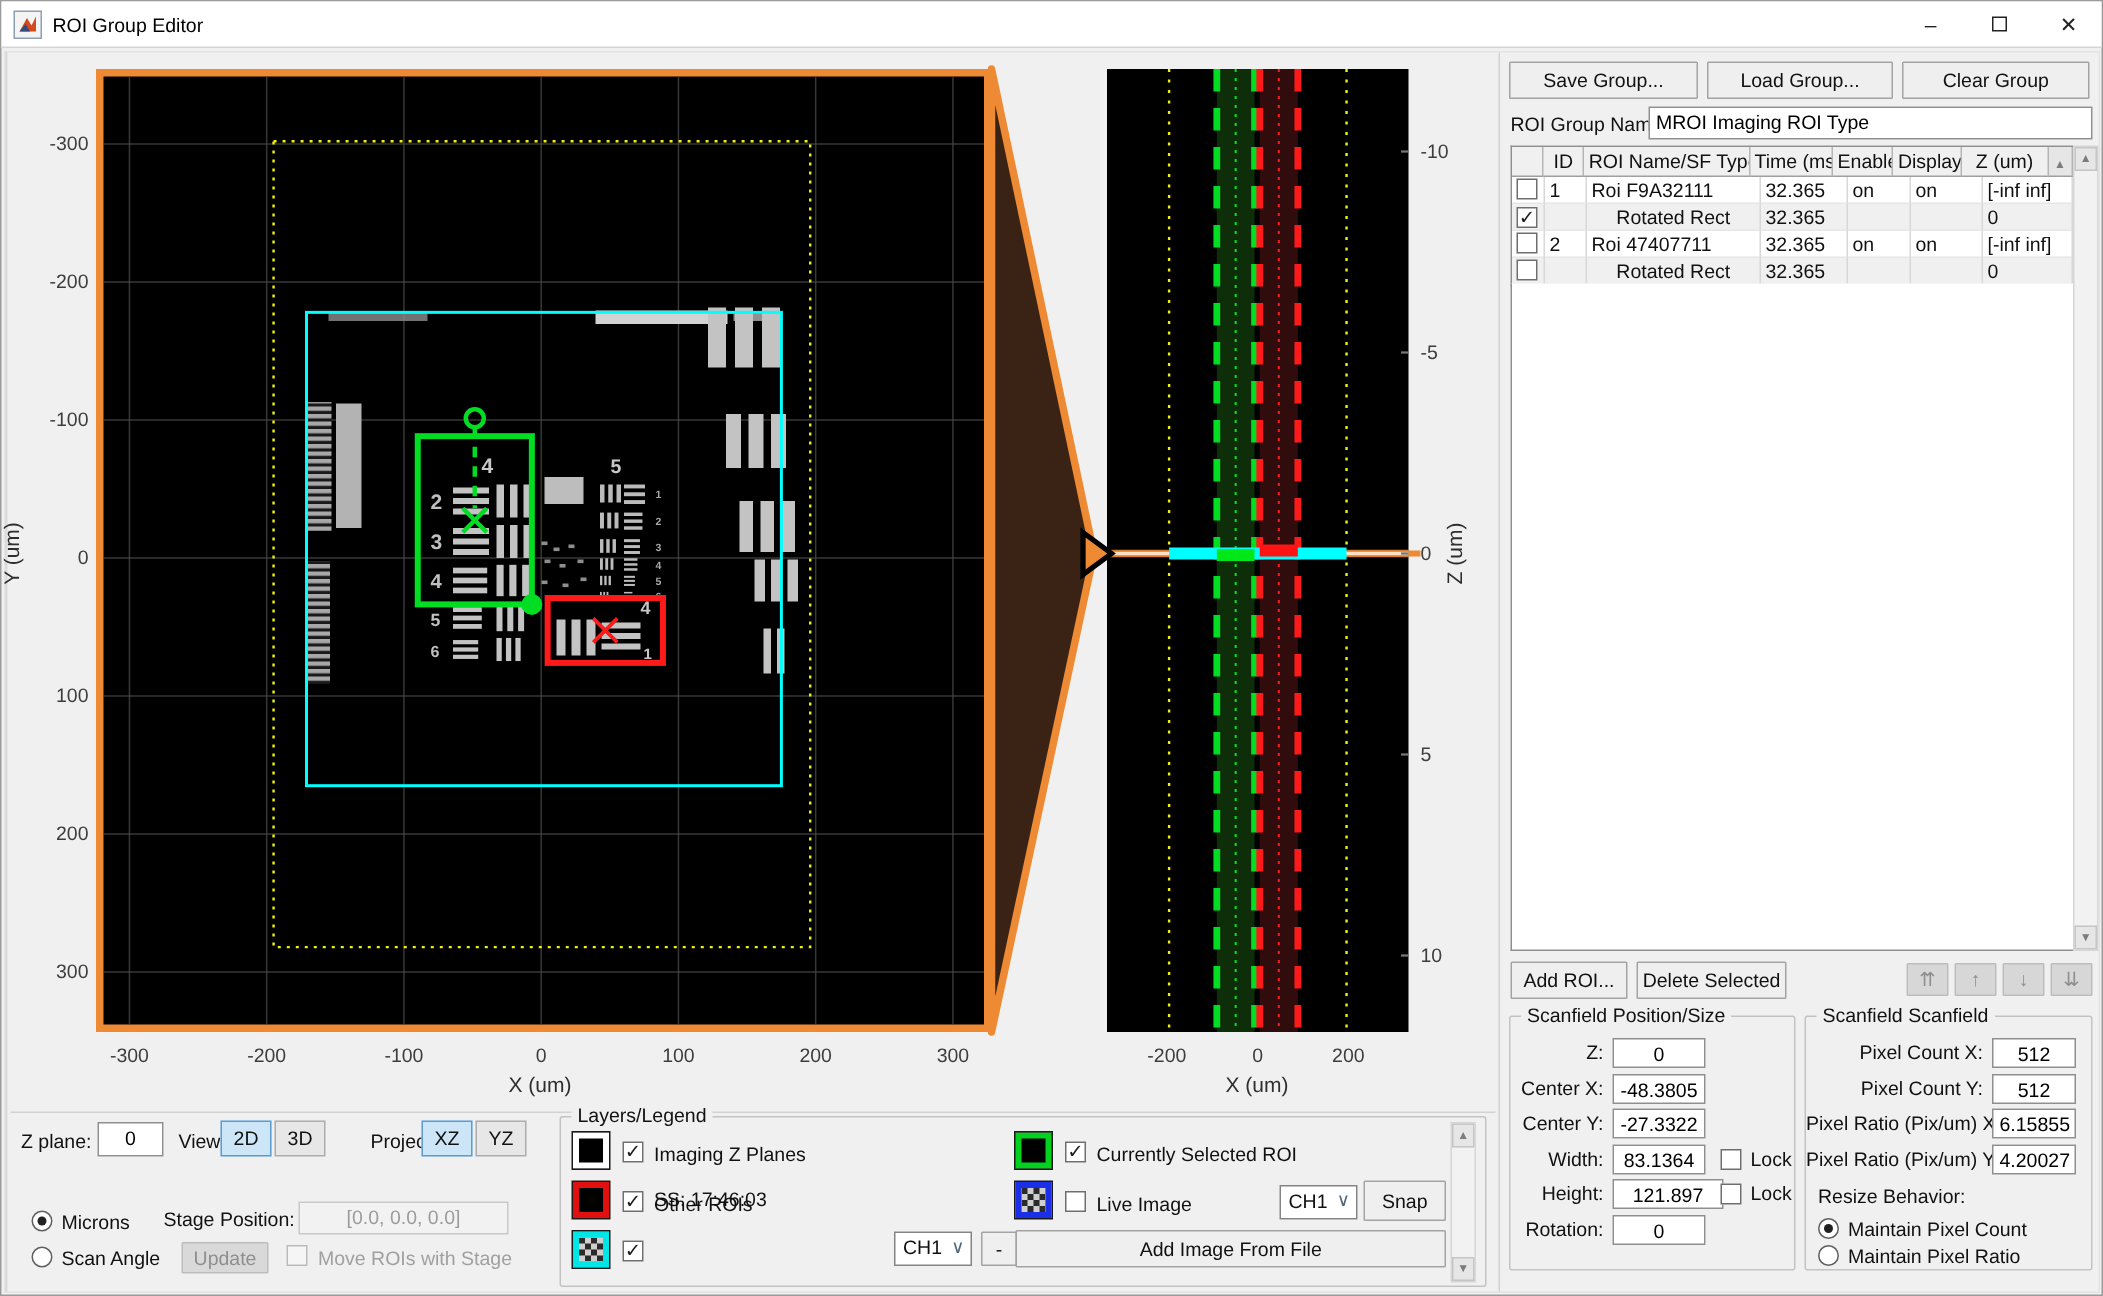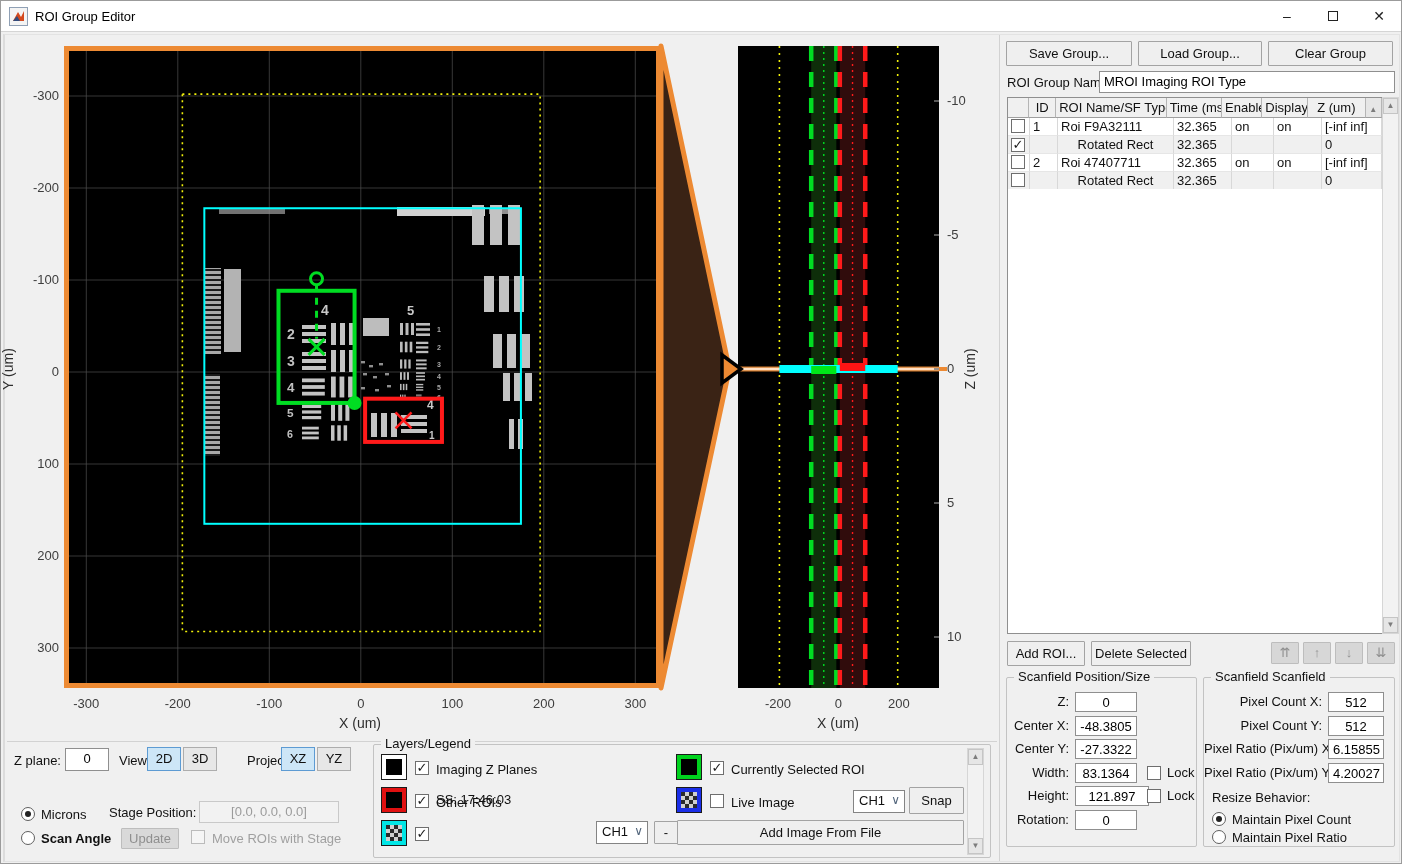--- a/index.html
+++ b/index.html
@@ -276,21 +276,21 @@
   <span class="lbl" style="left:118px; top:752px;">View:</span>
   <div class="toggle sel" style="left:146px; top:746px;">2D</div>
   <div class="toggle" style="left:182px; top:746px;">3D</div>
   <span class="lbl" style="left:246px; top:752px;">Projection</span>
   <div class="toggle sel" style="left:280px; top:746px;">XZ</div>
   <div class="toggle" style="left:316px; top:746px;">YZ</div>
 
   <span class="radio on" style="left:20px; top:806px;"></span>
   <span class="lbl" style="left:40px; top:806px;">Microns</span>
   <span class="radio" style="left:20px; top:830px;"></span>
-  <span class="lbl" style="left:40px; top:830px;font-weight:bold;">Scan Angle</span>
+  <span class="lbl" style="left:40px; top:830px;">Scan Angle</span>
   <span class="lbl" style="left:108px; top:804px;">Stage Position:</span>
   <div class="field field-dis" style="left:198px; top:800px; width:140px; height:22px;">[0.0, 0.0, 0.0]</div>
   <div class="btn btn-dis" style="left:120px; top:827px; width:58px; height:21px; line-height:19px;">Update</div>
   <span class="cb dis" style="left:190px; top:829px;"></span>
   <span class="lbl lbl-dis" style="left:211px; top:830px;">Move ROIs with Stage</span>
 
   <div class="groupbox" style="left:372px; top:743px; width:618px; height:114px;">
     <span class="gb-title">Layers/Legend</span>
   </div>
   <span class="swatch" style="left:381px; top:754px; border-color:#fff;"></span>

